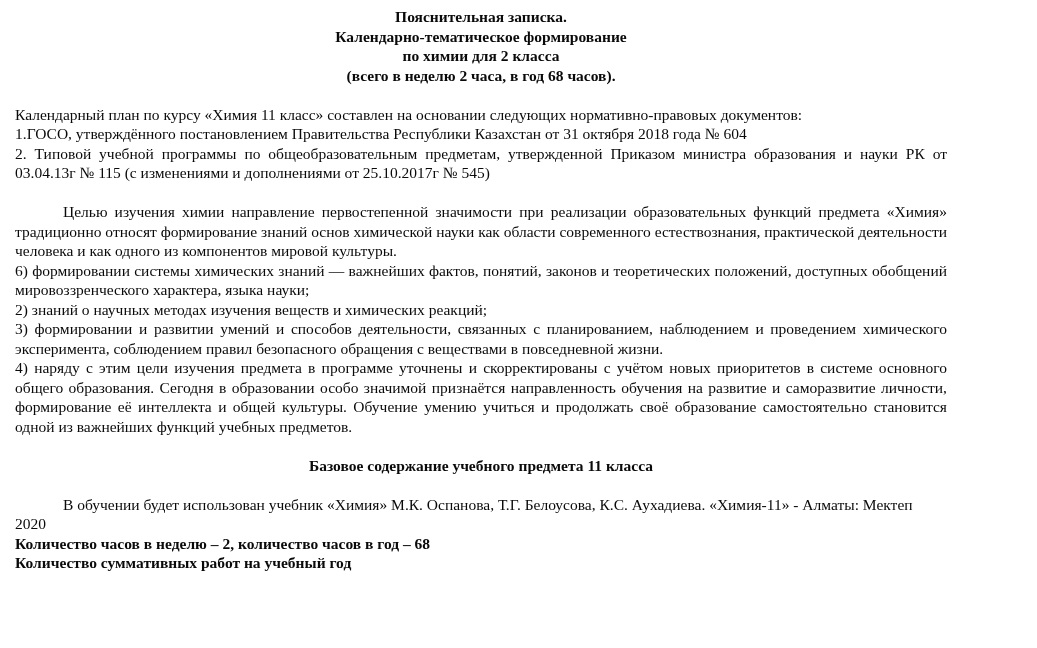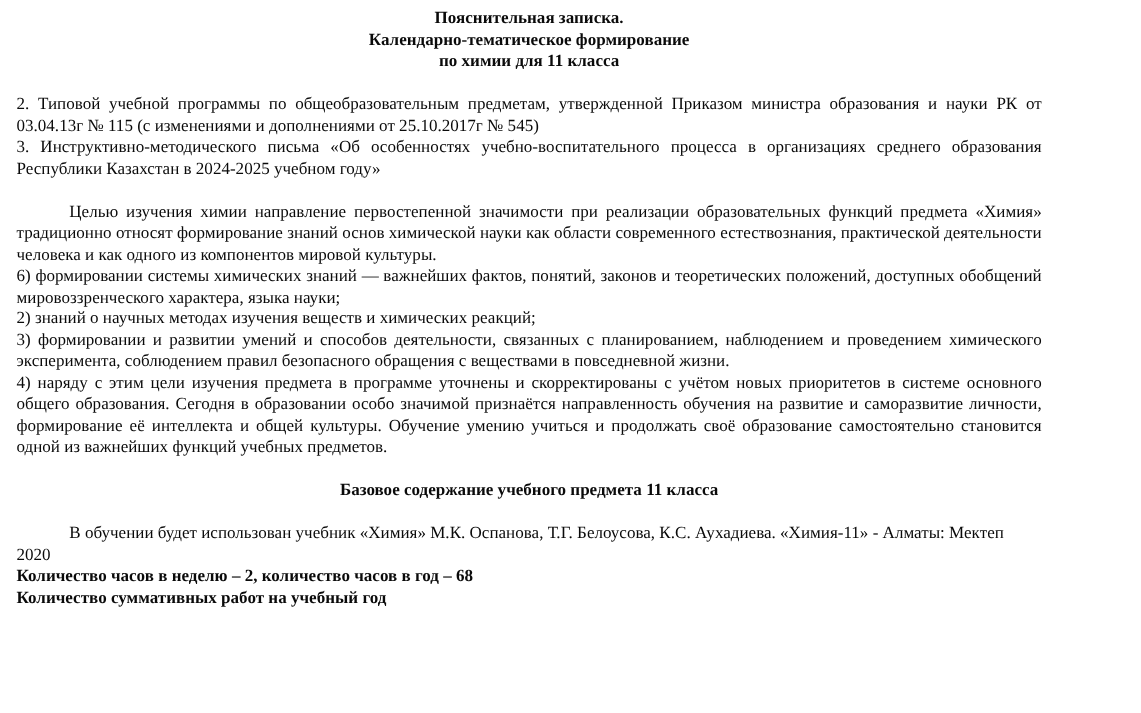--- a/index.html
+++ b/index.html
@@ -32,27 +32,29 @@
   .lead-bold { font-weight: normal; }
 </style>
 </head>
 <body>
 
 <div class="page">
 
   <div class="title-block">
     <p class="center bold">Пояснительная записка.</p>
     <p class="center bold">Календарно-тематическое формирование</p>
-    <p class="center bold">по химии для 11 класса</p>
+    <p class="center bold">по химии для 2 класса</p>
+    <p class="center bold">(всего в неделю 2 часа, в год 68 часов).</p>
   </div>
 
   <div class="blank-line"></div>
 
+  <p class="justify">Календарный план по курсу «Химия 11 класс» составлен на основании следующих нормативно-правовых документов:</p>
+  <p class="justify">1.ГОСО, утверждённого постановлением Правительства Республики Казахстан от 31 октября 2018 года № 604</p>
   <p class="justify">2. Типовой учебной программы по общеобразовательным предметам, утвержденной Приказом министра образования и науки РК от 03.04.13г № 115 (с изменениями и дополнениями от 25.10.2017г № 545)</p>
-  <p class="justify">3. Инструктивно-методического письма «Об особенностях учебно-воспитательного процесса в организациях среднего образования Республики Казахстан в 2024-2025 учебном году»</p>
 
   <div class="blank-line"></div>
 
   <p class="justify indent"><span class="lead-bold">Целью изучения химии</span><span> направление первостепенной значимости при реализации образовательных функций предмета «Химия» традиционно относят формирование знаний основ химической науки как области современного естествознания, практической деятельности человека и как одного из компонентов мировой культуры.</span></p>
 
 
   <p class="justify">6) формировании системы химических знаний — важнейших фактов, понятий, законов и теоретических положений, доступных обобщений мировоззренческого характера, языка науки;</p>
   <p class="justify">2) знаний о научных методах изучения веществ и химических реакций;</p>
   <p class="justify">3) формировании и развитии умений и способов деятельности, связанных с планированием, наблюдением и проведением химического эксперимента, соблюдением правил безопасного обращения с веществами в повседневной жизни.</p>
   <p class="justify">4) наряду с этим цели изучения предмета в программе уточнены и скорректированы с учётом новых приоритетов в системе основного общего образования. Сегодня в образовании особо значимой признаётся направленность обучения на развитие и саморазвитие личности, формирование её интеллекта и общей культуры. Обучение умению учиться и продолжать своё образование самостоятельно становится одной из важнейших функций учебных предметов.</p>

